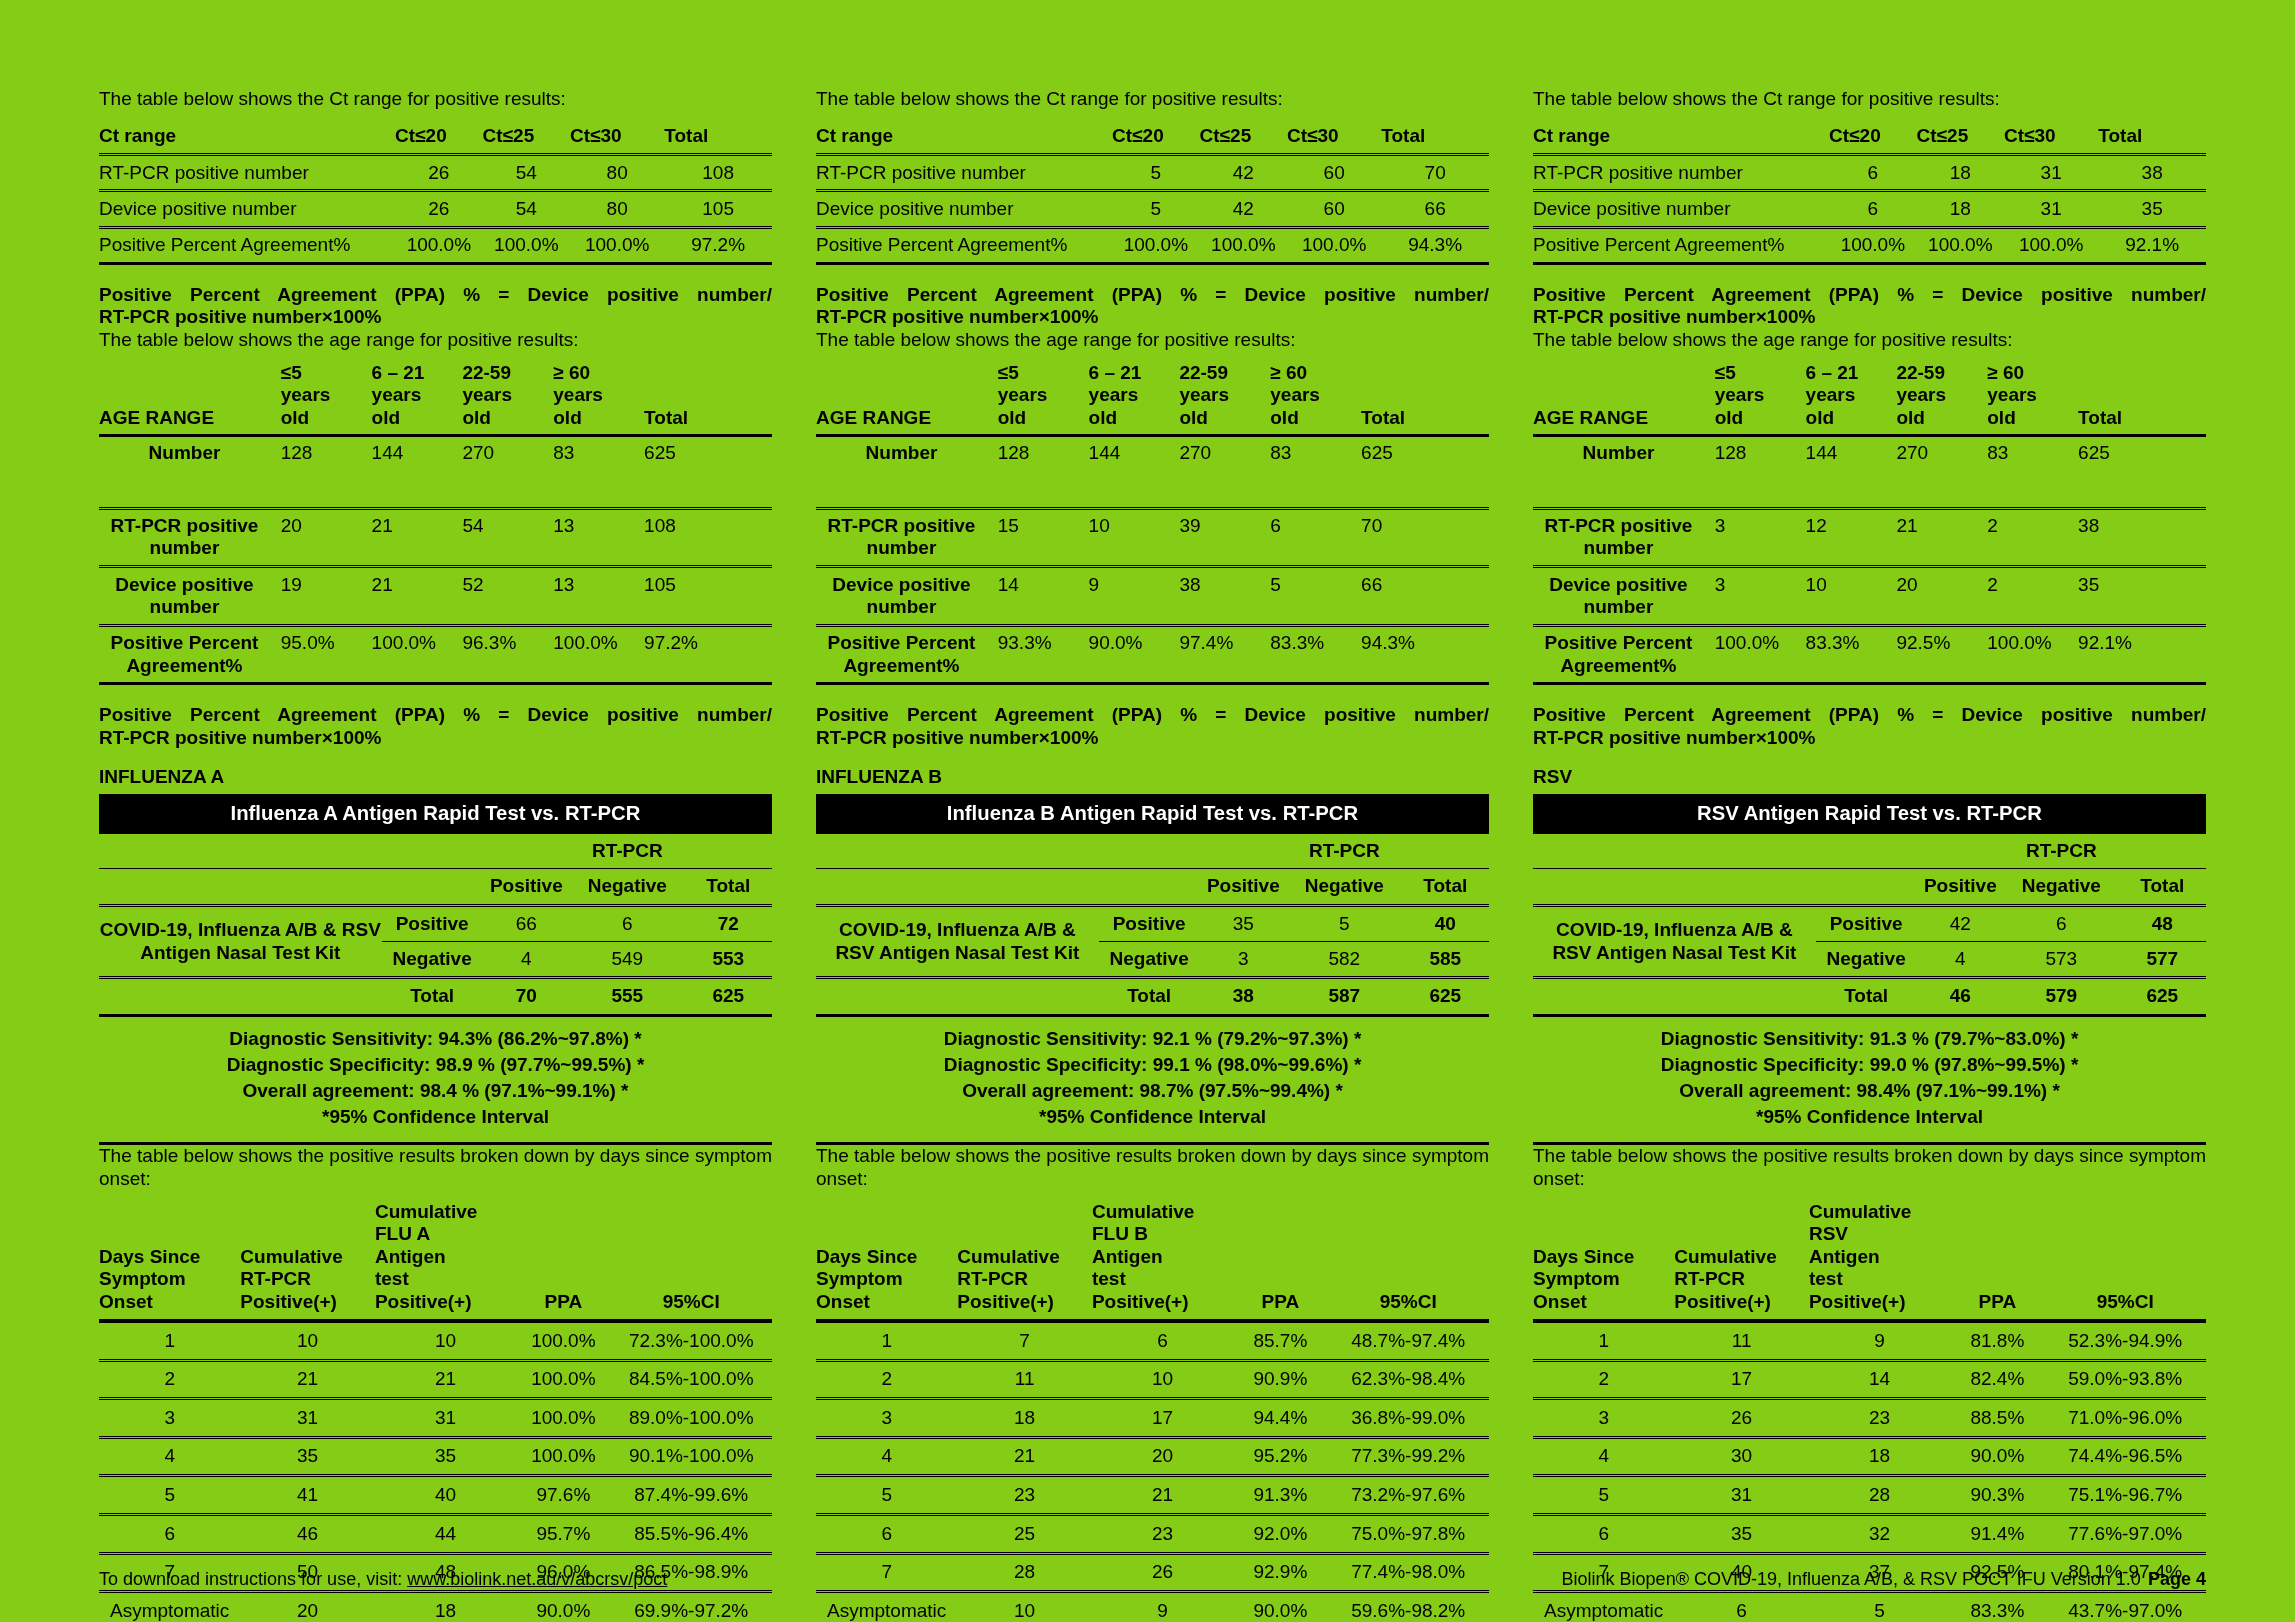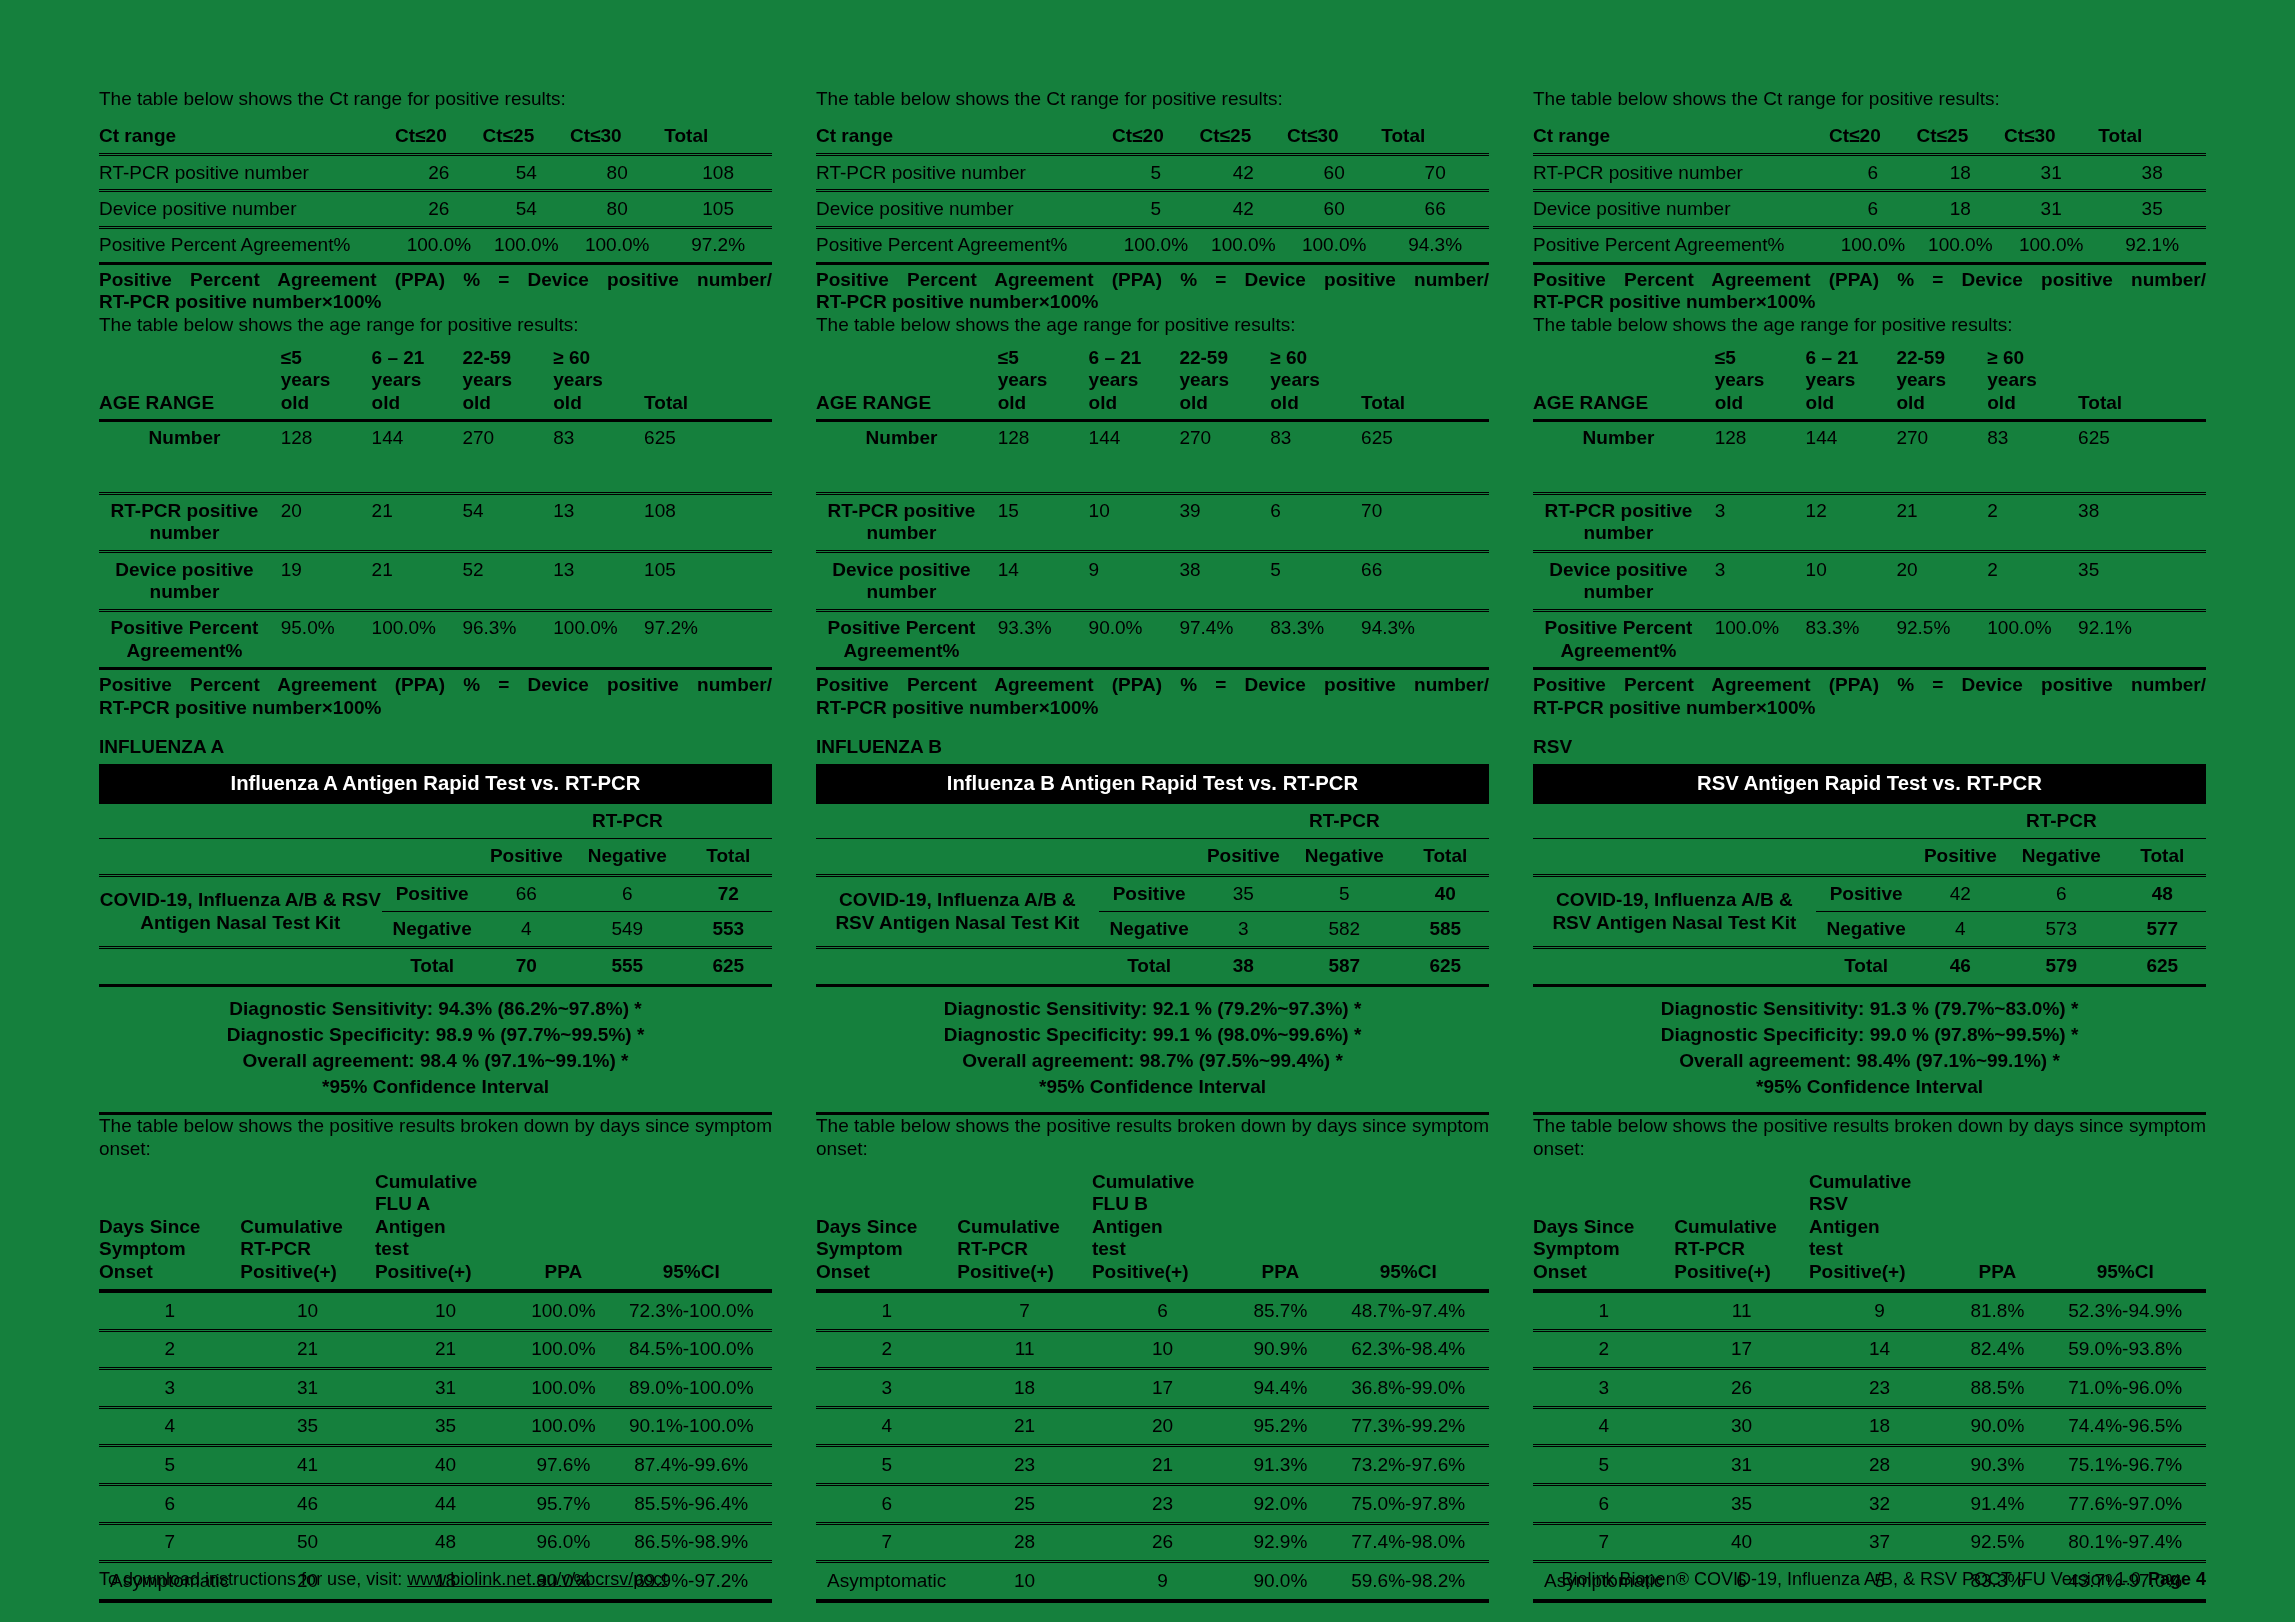--- a/index.html
+++ b/index.html
@@ -1,33 +1,33 @@
 <!DOCTYPE html>
 <html style="font-size:9.6px"><head>
 <meta charset="utf-8">
 <style>
   * { box-sizing: border-box; }
   html, body { margin:0; padding:0; background:#ffffff; }
-  .page { width:2295px; height:1623px; position:relative; background:#15803d;
+  .page { width:2295px; height:1623px; position:relative; background:#84cc16;
           font-family:"Liberation Sans", sans-serif; color:#000; line-height:1.18; overflow:hidden; }
   .cols { display:flex; gap:44px; padding:88px 89px 0 99px; }
   .col { width:673px; flex:0 0 673px; font-size:19px; }
   p.intro { margin:0 0 10.8px; text-align:justify; }
   .mt { margin-top:21.5px; }
   table { width:100%; border-collapse:collapse; font-size:19px; }
 
   
   .ct th { font-weight:bold; text-align:left; padding:3.6px 0 6px; border-bottom:3.6px double #000; vertical-align:bottom; }
   .ct th:first-child { text-align:left; }
   .ct td { text-align:center; padding:5.4px 0; border-bottom:3px double #000; }
   .ct td:first-child { text-align:left; }
   .ct tr.last td { border-bottom:3.6px solid #000; }
 
   
-  .note { font-weight:bold; margin-top:4px; }
+  .note { font-weight:bold; margin-top:19px; }
   .note .l1 { text-align:justify; text-align-last:justify; }
 
   
   .age th { font-weight:bold; text-align:left; vertical-align:bottom; white-space:pre-line; padding:0 0 4.8px; border-bottom:3px solid #000; }
   .age td { text-align:left; padding:5.4px 0; border-bottom:3px double #000; vertical-align:top; }
   .age td.rl { font-weight:bold; padding-right:10.8px;text-align:center; }
   .age tr.numrow td { padding-bottom:42px; }
   .age tr.last td { border-bottom:3.6px solid #000; }
 
   

